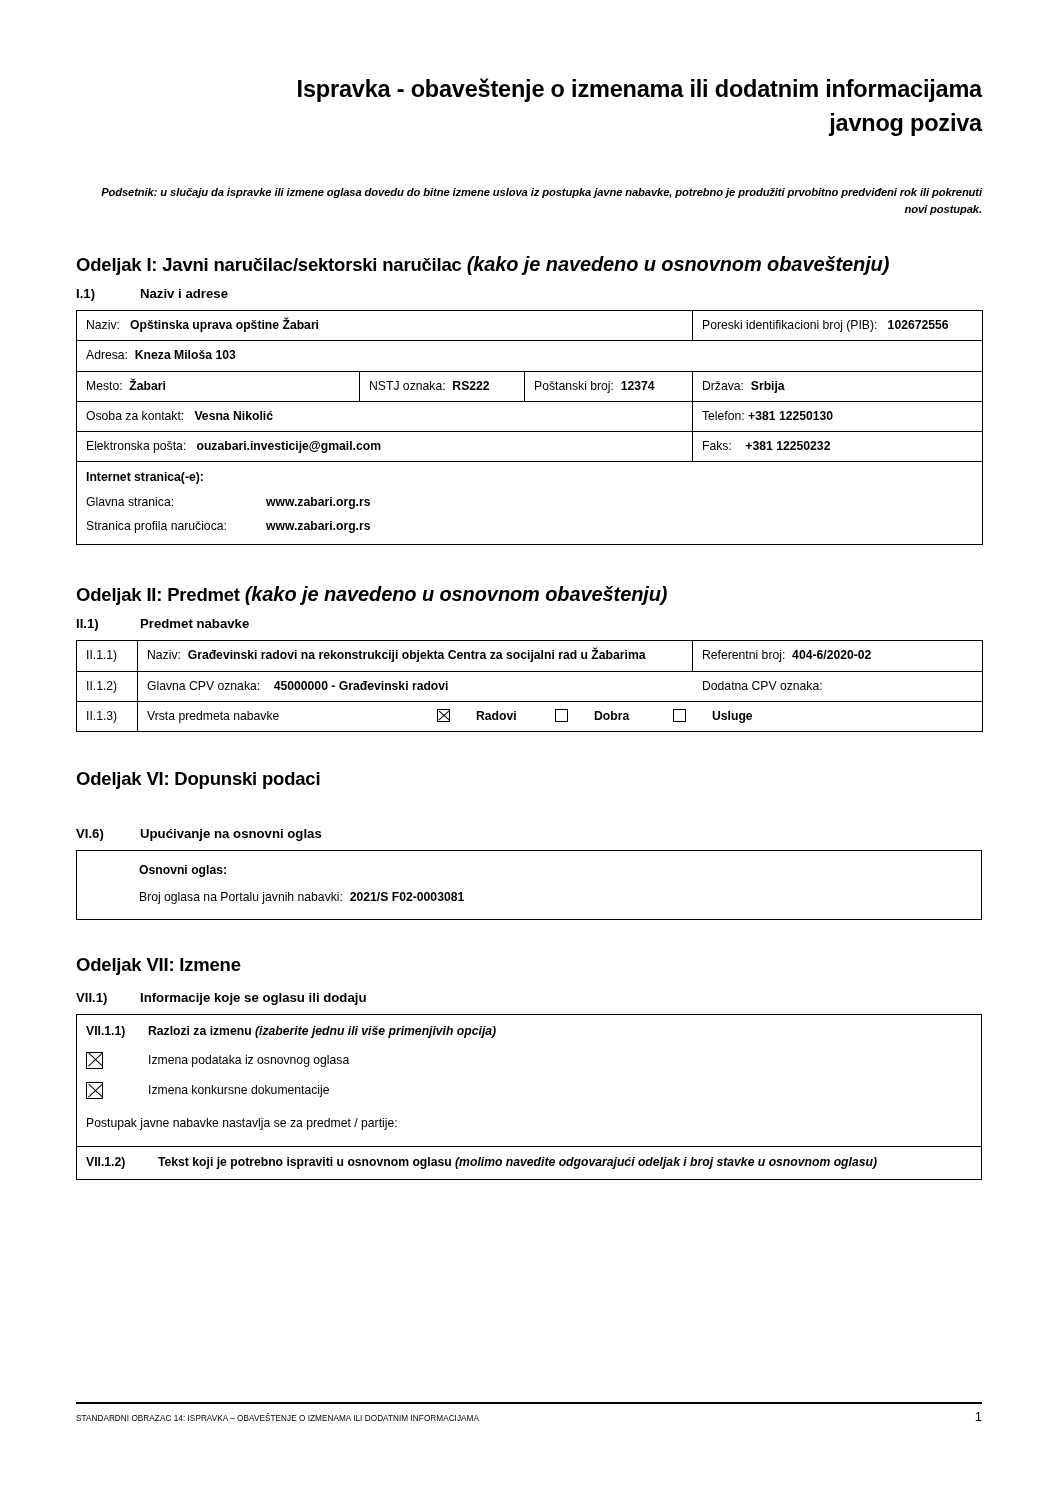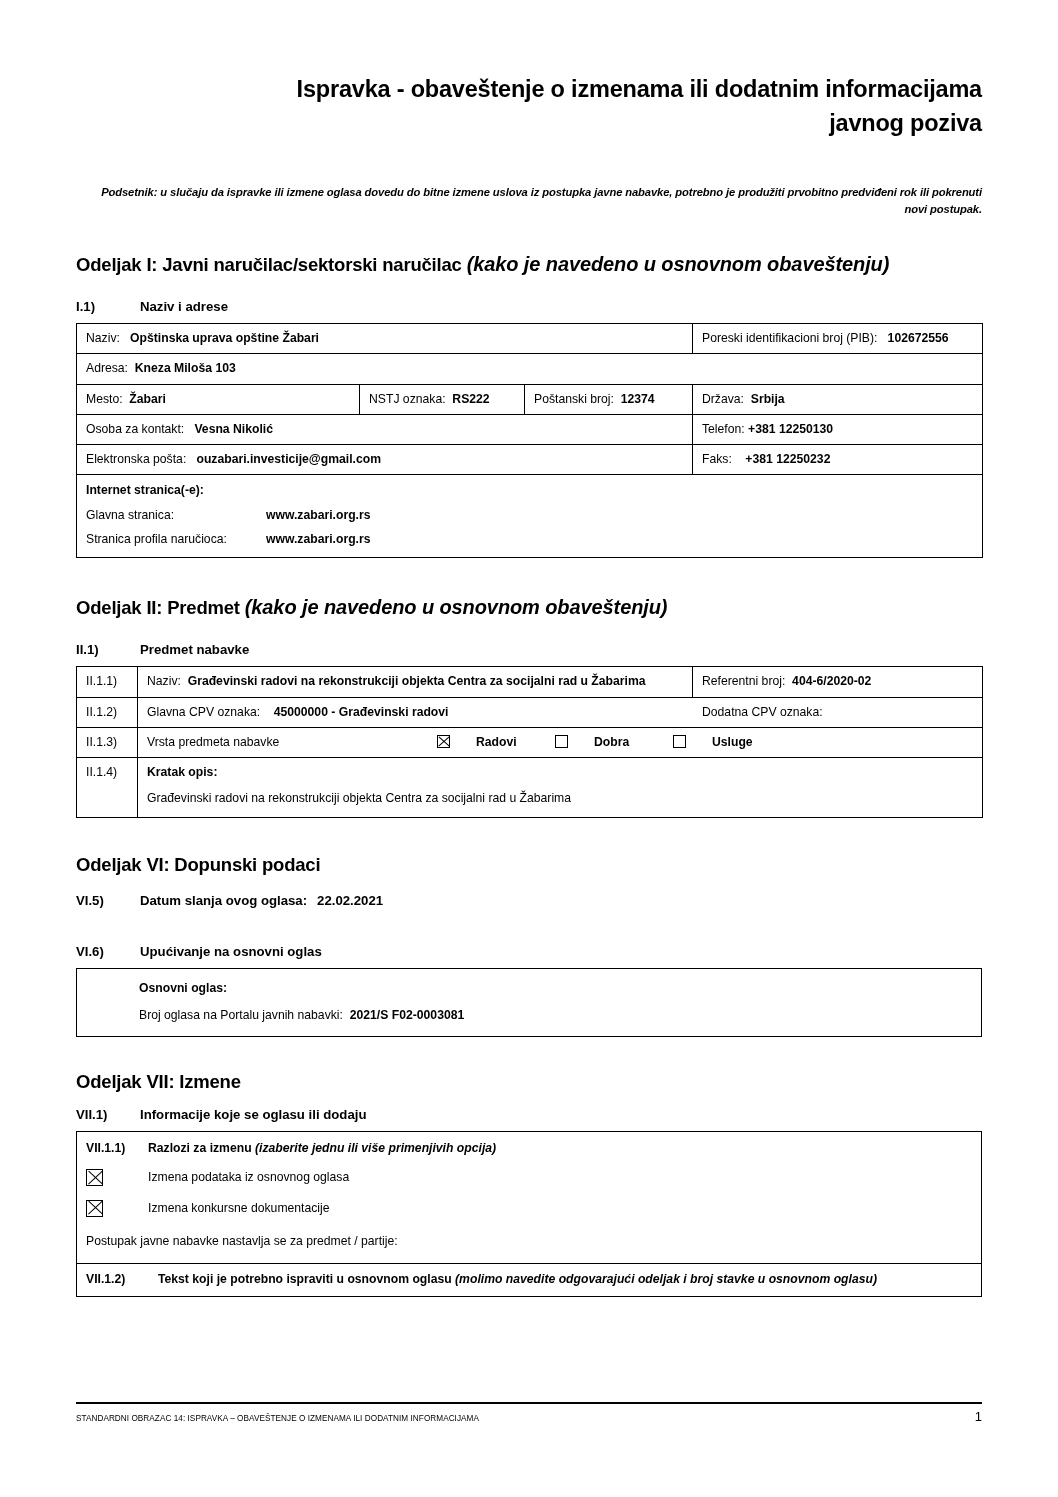--- a/index.html
+++ b/index.html
@@ -64,21 +64,21 @@
   }
   .section-head .sub {
     font-size: 20px;
     font-weight: bold;
     font-style: italic;
     letter-spacing: -0.1px;
   }
   .sub-head {
     font-size: 13.2px;
     font-weight: bold;
-    margin-top: 23px;
+    margin-top: 10px;
     margin-bottom: 9px;
     display: flex;
   }
   .sub-head .num { width: 64px; flex: 0 0 64px; }
 
   
   table.grid {
     border-collapse: collapse;
     width: 906px;
     table-layout: fixed;
@@ -339,39 +339,27 @@
               </span>
               <span class="type-opt">
                 <span class="cbx"></span><span class="otxt">Dobra</span>
               </span>
               <span class="type-opt">
                 <span class="cbx"></span><span class="otxt">Usluge</span>
               </span>
             </div>
           </td>
         </tr>
-        <tr>
-          <td style="padding-bottom:10px">II.1.4)</td>
-          <td colspan="2" style="padding-bottom:10px">
-            <div class="val">Kratak opis:</div>
-            <div style="margin-top:8px" class="lbl">Građevinski radovi na rekonstrukciji objekta Centra za socijalni rad u Žabarima</div>
-          </td>
-        </tr>
       </tbody>
     </table>
   </div>
 
   <div style="margin-top:36px">
     <div class="section-head">Odeljak VI: Dopunski podaci</div>
 
-    <div class="vi-line" style="margin-top:17px">
-      <span class="num">VI.5)</span>
-      <span>Datum slanja ovog oglasa:</span>
-      <span class="dval">22.02.2021</span>
-    </div>
 
     <div class="vi-line" style="margin-top:36px">
       <span class="num">VI.6)</span>
       <span>Upućivanje na osnovni oglas</span>
     </div>
 
     <div class="box" style="margin-top:9px;padding:11px 9px 12px 62px">
       <div class="val">Osnovni oglas:</div>
       <div style="margin-top:9px">
         <span class="lbl">Broj oglasa na Portalu javnih nabavki:</span>

